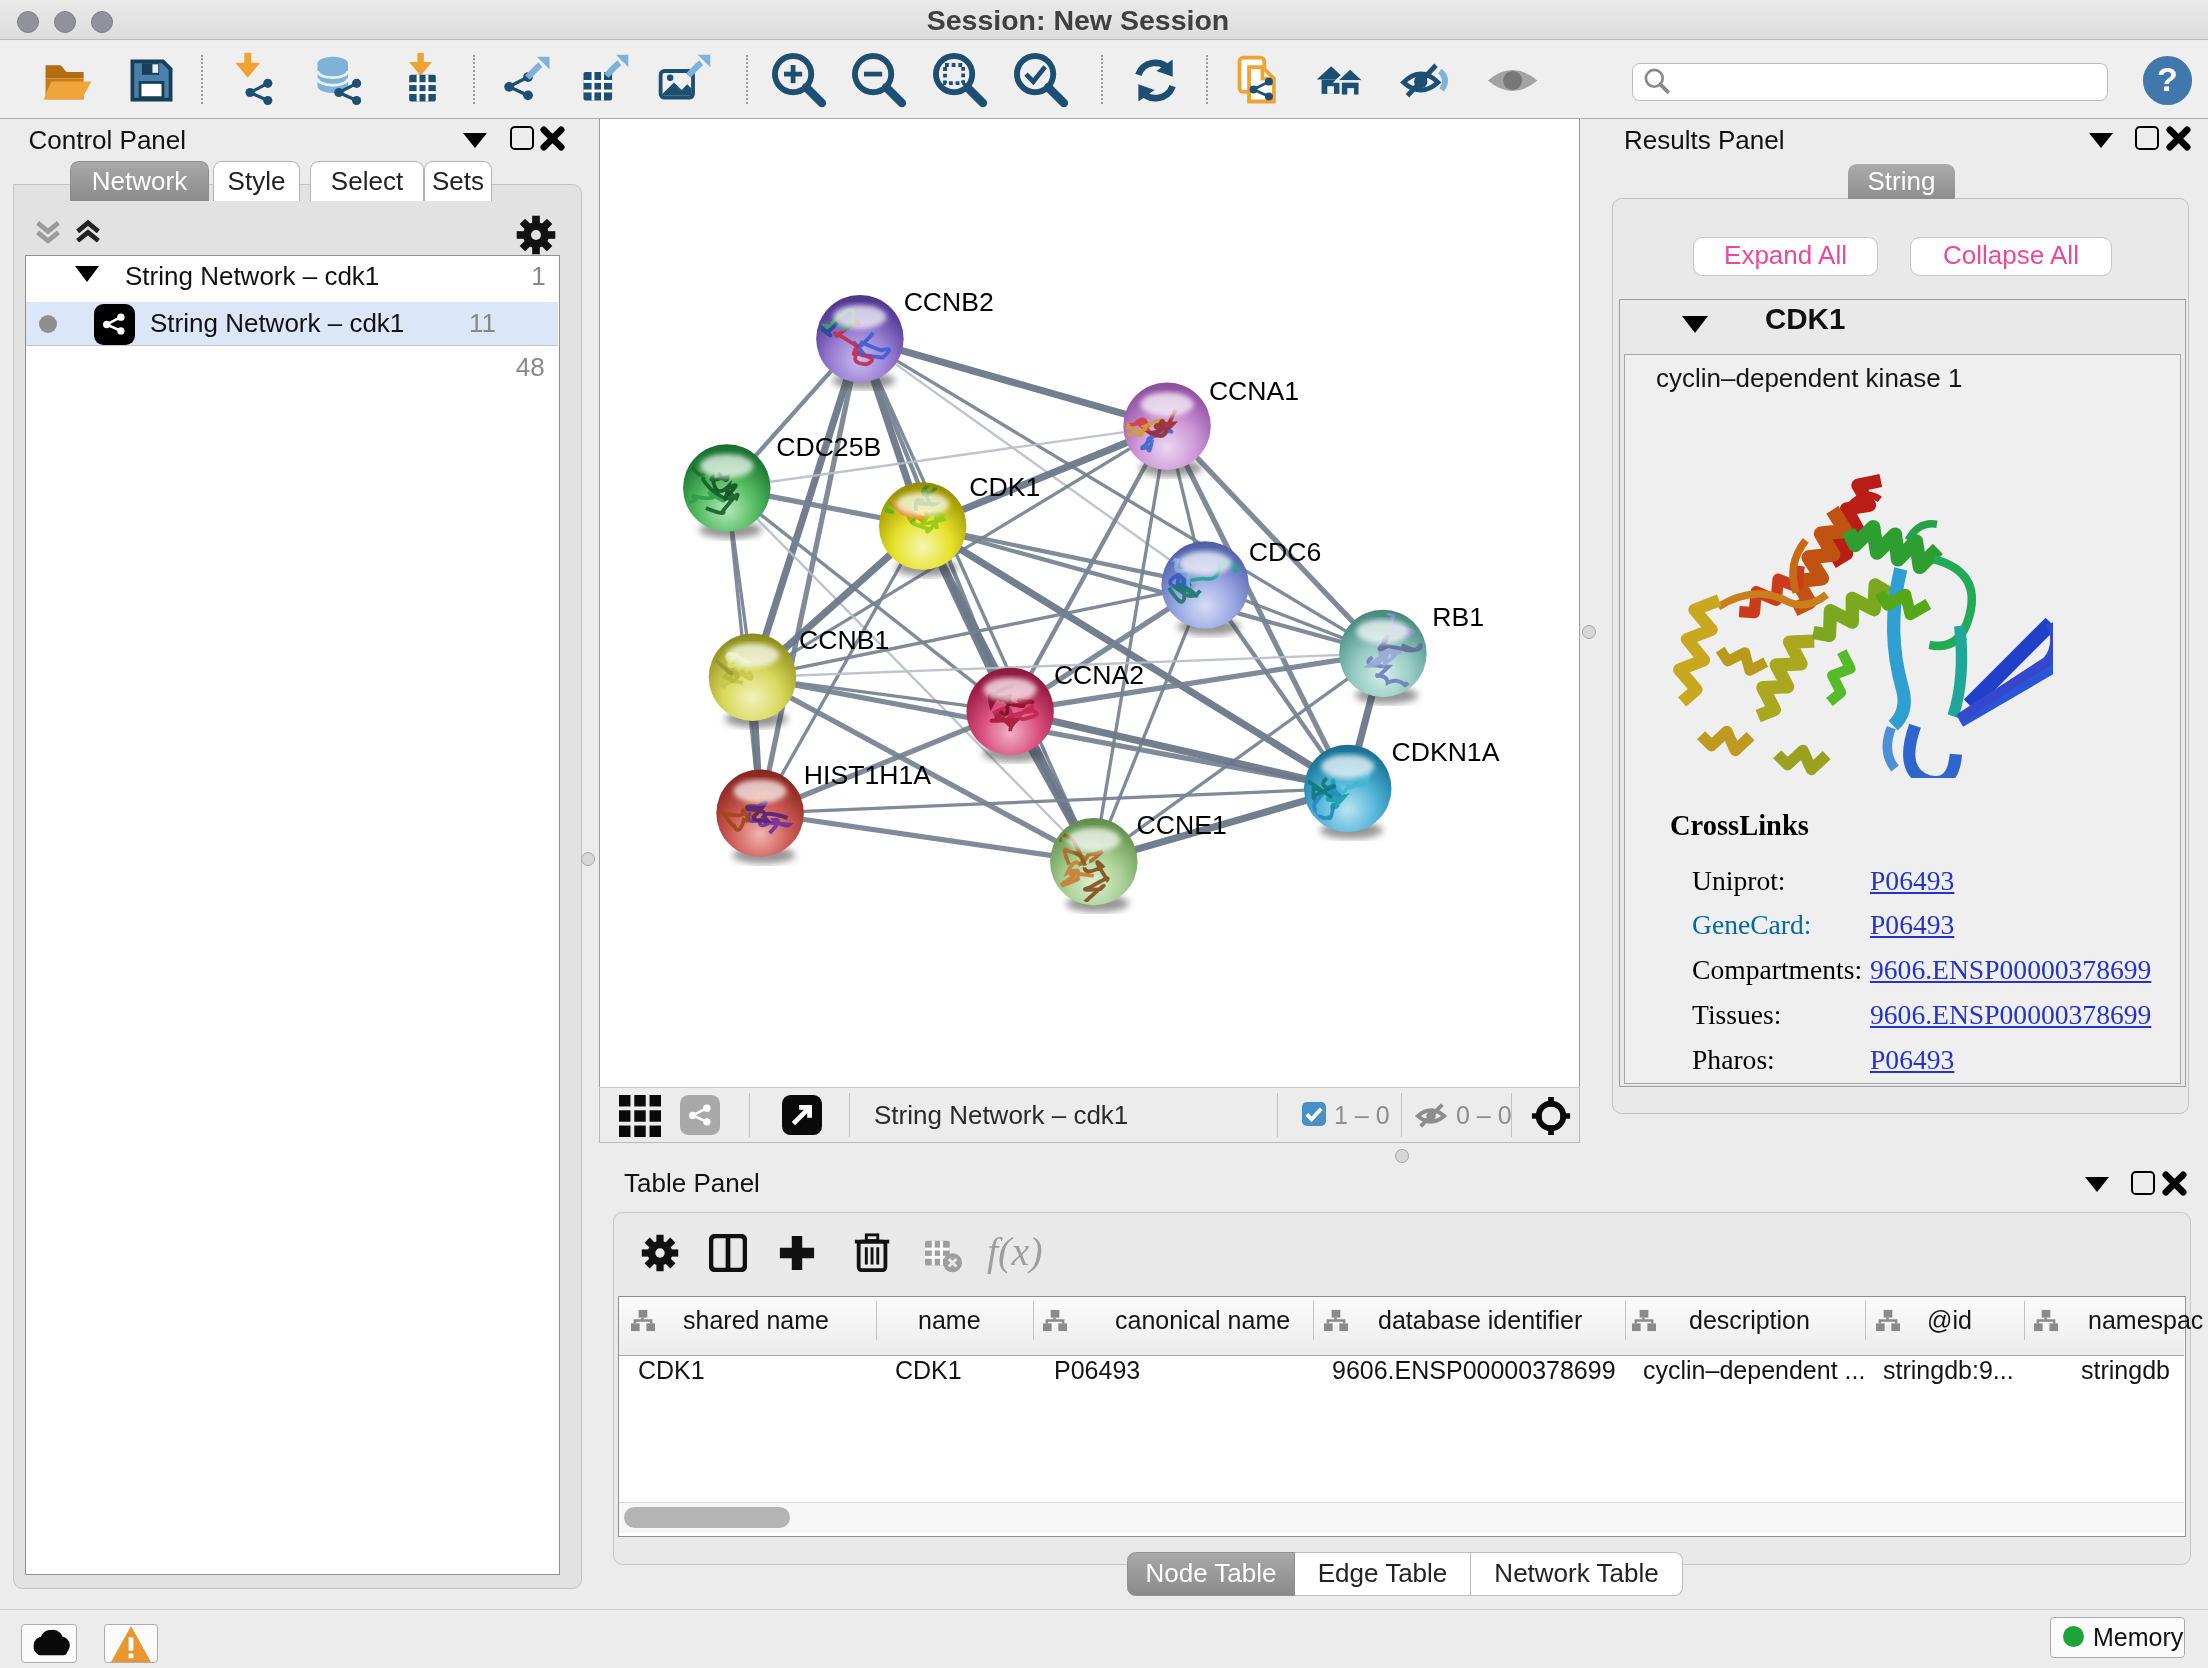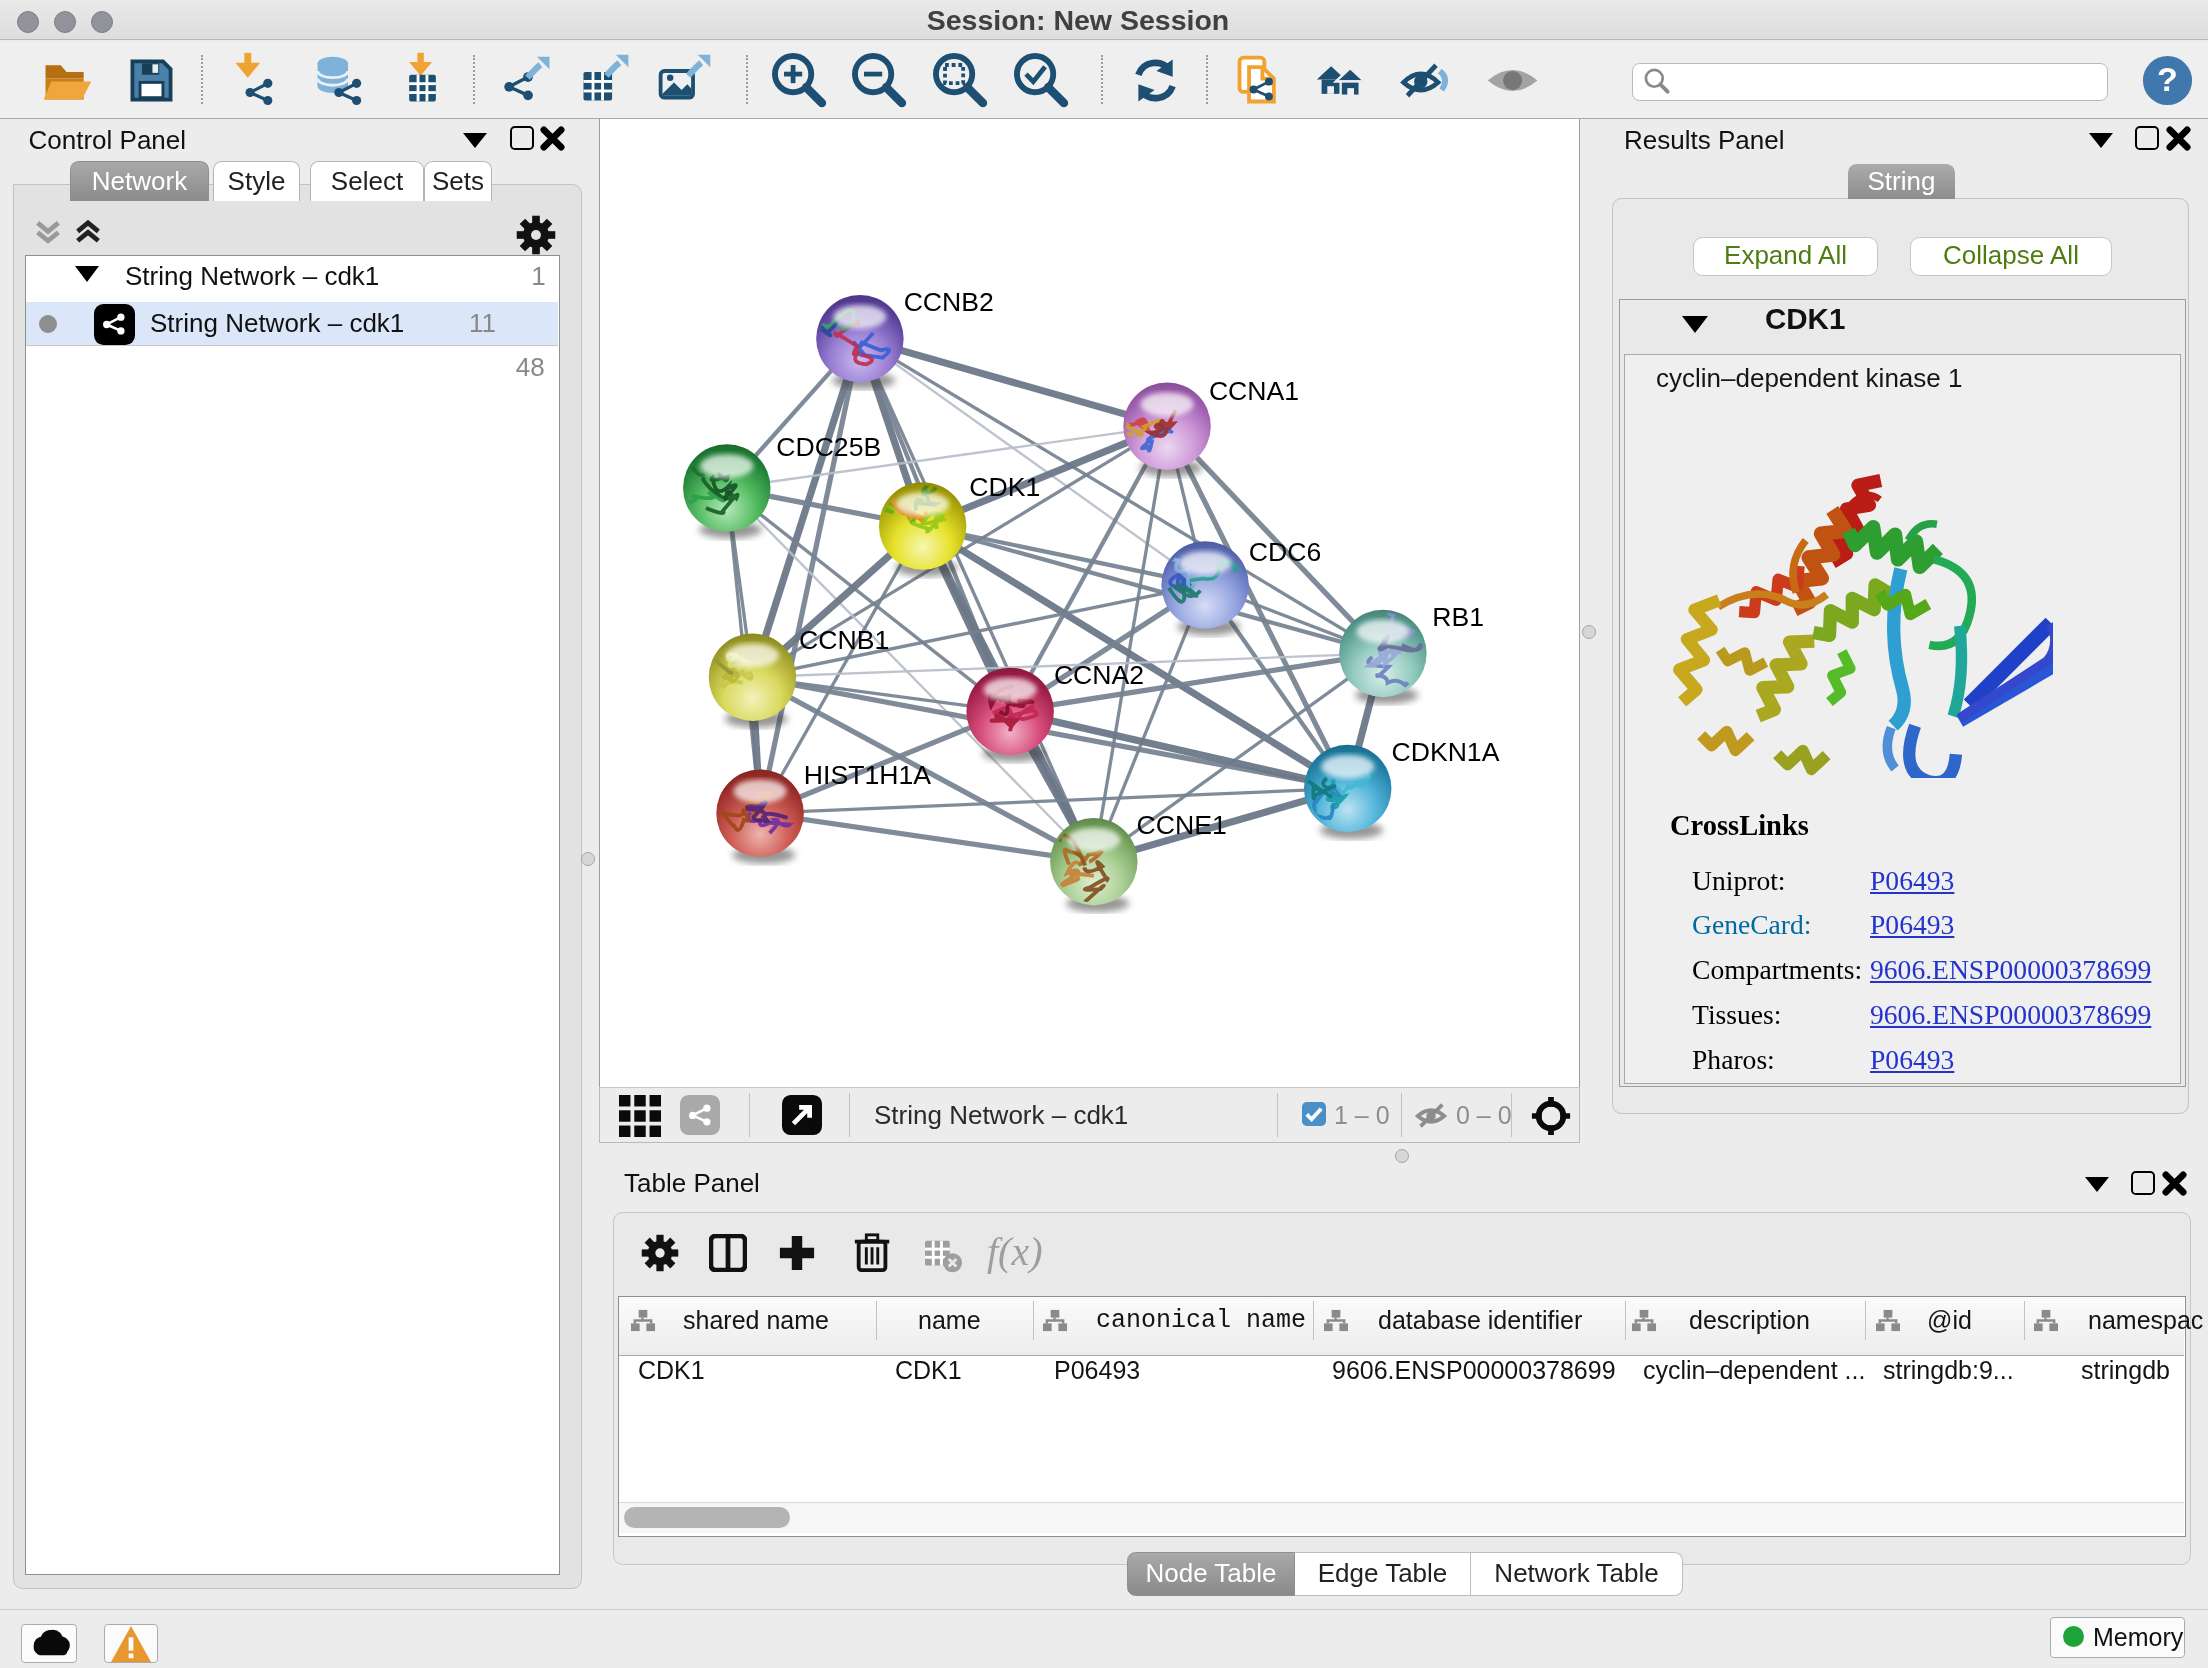--- a/index.html
+++ b/index.html
@@ -45,21 +45,21 @@
     background:#ececec; border:1.9px solid #b9b9b9; border-top:1.9px solid #c6c6c6; }
 
   
   .rp-title { position:absolute; left:1624px; top:125px; font-size:26px; color:#111; }
   .string-tab { position:absolute; left:1848px; top:164px; width:107px; height:35px;
     background:linear-gradient(#ababab,#8d8d8d); border-radius:8.6px 8.6px 0 0; color:#fff;
     font-size:26px; text-align:center; line-height:34px; }
   .rp-panel { position:absolute; left:1612px; top:198px; width:577px; height:916px;
     background:#e9e9e9; border:1.9px solid #c2c2c2; border-radius:9.5px; }
   .rp-btn { position:absolute; top:237px; height:39px; background:#ffffff;
-    border:1.9px solid #c6c6c6; border-radius:9.5px; font-size:26px; color:#4d7c0f;
+    border:1.9px solid #c6c6c6; border-radius:9.5px; font-size:26px; color:#ec4899;
     text-align:center; line-height:35px; }
   .cdk-box { position:absolute; left:1619px; top:299px; width:567px; height:788px;
     background:#e9e9e9; border:1.9px solid #9c9c9c; }
   .cdk-inner { position:absolute; left:1624px; top:354px; width:557px; height:730px;
     background:#efefef; border:1px solid #a8a8a8; }
   .serif { font-family:"Liberation Serif", serif; }
   .link { color:#2333cc; text-decoration:underline; font-family:"Liberation Serif", serif; }
 
   
   .tp-title { position:absolute; left:624px; top:1168px; font-size:26px; color:#111; }
@@ -740,21 +740,21 @@
           <path d="M13 10 L13 13 M5 16 L5 13 L22 13 L22 16" stroke="#8a8a8a" stroke-width="2.5" fill="none"></path>
         </svg></div>
     <div class="col-sep" style="left:257px;"></div>
     <div class="col-sep" style="left:414px;"></div>
     <div class="col-sep" style="left:694px;"></div>
     <div class="col-sep" style="left:1006px;"></div>
     <div class="col-sep" style="left:1246px;"></div>
     <div class="col-sep" style="left:1405px;"></div>
     <div class="hdr-txt" style="left:64px;">shared name</div>
     <div class="hdr-txt" style="left:299px;">name</div>
-    <div class="hdr-txt" style="left:477px;font-family:Liberation Mono, monospace;">canonical name</div>
+    <div class="hdr-txt" style="left:496px;">canonical name</div>
     <div class="hdr-txt" style="left:759px;">database identifier</div>
     <div class="hdr-txt" style="left:1070px;">description</div>
     <div class="hdr-txt" style="left:1308px;">@id</div>
     <div class="hdr-txt" style="left:1469px;">namespac</div>
   </div>
   <div class="cell-txt" style="left:19px;">CDK1</div>
   <div class="cell-txt" style="left:276px;">CDK1</div>
   <div class="cell-txt" style="left:435px;">P06493</div>
   <div class="cell-txt" style="left:713px;">9606.ENSP00000378699</div>
   <div class="cell-txt" style="left:1024px;">cyclin–dependent ...</div>

